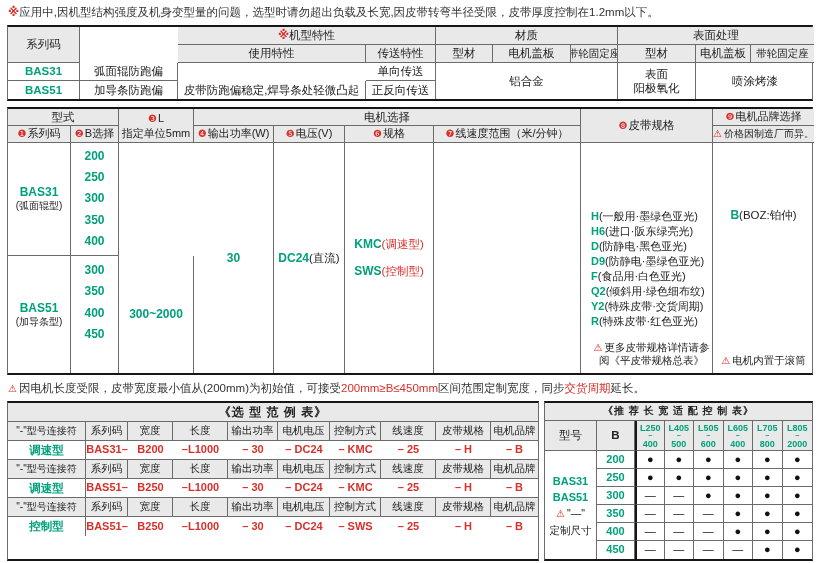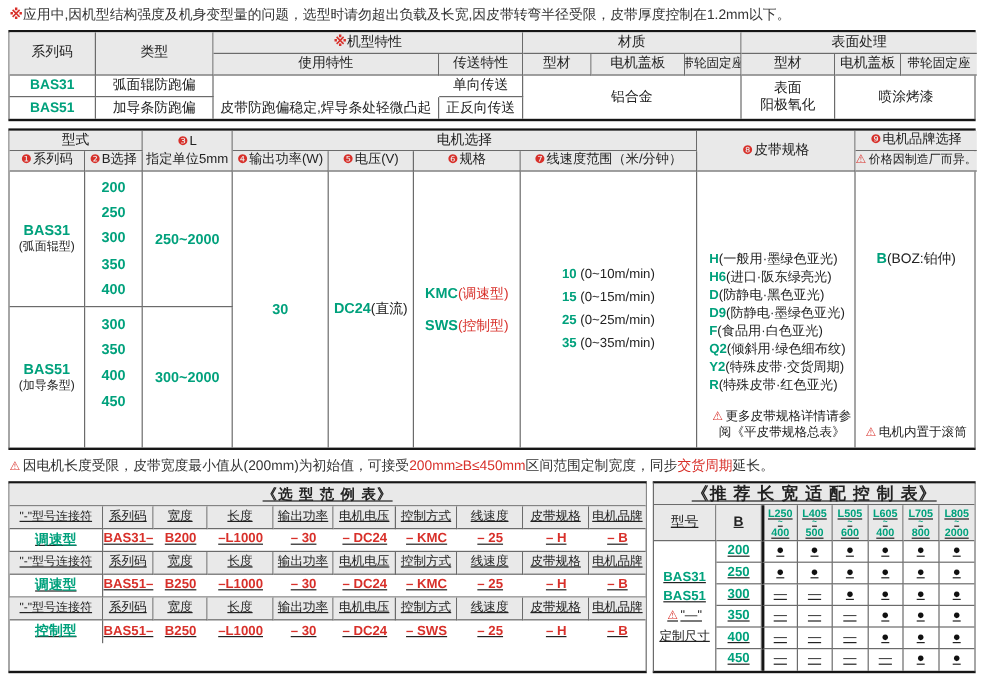--- a/index.html
+++ b/index.html
@@ -44,23 +44,20 @@
 <div class="page">
 
   <div class="note">
     <span class="rd">※</span><span>应用中,因机型结构强度及机身变型量的问题，选型时请勿超出负载及长宽,因皮带转弯半径受限，皮带厚度控制在1.2mm以下。</span>
   </div>
 
   <div class="g" style="grid-template-columns:72px 98px 188px 70px 57px 78px 47px 78px 55px 63px;grid-template-rows:18px 18px 18px 18px;">
     <div class="c hd" style="grid-area:1/1/3/2">
         <span class="ln">系列码</span>
       </div>
-    <div class="c hd" style="grid-area:1/2/3/3">
-        <span class="ln">类型</span>
-      </div>
     <div class="c hd" style="grid-area:1/3/2/5">
         <span class="ln"><span class="rd">※</span><span>机型特性</span></span>
       </div>
     <div class="c hd" style="grid-area:1/5/2/8">
         <span class="ln">材质</span>
       </div>
     <div class="c hd" style="grid-area:2/3/3/4">
         <span class="ln">使用特性</span>
       </div>
     <div class="c hd nr" style="grid-area:1/8/2/11">
@@ -164,23 +161,20 @@
       <span class="ln gr" style="font-size:12px;">BAS31</span>
       <span class="ln tiny">(弧面辊型)</span>
     </div>
     <div class="c blist" style="grid-area:3/2/4/3">
       <span class="gr">200</span>
       <span class="gr">250</span>
       <span class="gr">300</span>
       <span class="gr">350</span>
       <span class="gr">400</span>
     </div>
-    <div class="c" style="grid-area:3/3/4/4">
-        <span class="ln gr" style="font-size:12px;">250~2000</span>
-      </div>
     <div class="c nb" style="grid-area:4/1/5/2;line-height:14px;">
       <span class="ln gr" style="font-size:12px;">BAS51</span>
       <span class="ln tiny">(加导条型)</span>
     </div>
     <div class="c blist nb" style="grid-area:4/2/5/3;padding-bottom:24px;">
       <span class="gr">300</span>
       <span class="gr">350</span>
       <span class="gr">400</span>
       <span class="gr">450</span>
     </div>
@@ -192,26 +186,20 @@
         <span class="ln gr" style="font-size:12px;">30</span>
       </div>
     <div class="c nb" style="grid-area:3/5/5/6">
         <span class="ln"><span class="gr" style="font-size:12px;">DC24</span><span>(直流)</span></span>
       </div>
     <div class="c nb" style="grid-area:3/6/5/7;gap:12px;">
       <span class="ln"><span class="gr" style="font-size:12px;">KMC</span><span class="rd" style="font-weight:normal;">(调速型)</span></span>
       <span class="ln"><span class="gr" style="font-size:12px;">SWS</span><span class="rd" style="font-weight:normal;">(控制型)</span></span>
     </div>
     <div class="c nb" style="grid-area:3/7/5/8">
-      <div class="vmid" style="text-align:left;">
-        <span class="ln speedline"><span class="gr">10</span> <span>(0~10m/min)</span></span>
-        <span class="ln speedline"><span class="gr">15</span> <span>(0~15m/min)</span></span>
-        <span class="ln speedline"><span class="gr">25</span> <span>(0~25m/min)</span></span>
-        <span class="ln speedline"><span class="gr">35</span> <span>(0~35m/min)</span></span>
-      </div>
     </div>
     <div class="c nb leftcell" style="grid-area:3/8/5/9">
       <div style="margin-top:auto;">
         <span class="ln beltline"><span class="gr">H</span><span>(一般用·墨绿色亚光)</span></span>
         <span class="ln beltline"><span class="gr">H6</span><span>(进口·阪东绿亮光)</span></span>
         <span class="ln beltline"><span class="gr">D</span><span>(防静电·黑色亚光)</span></span>
         <span class="ln beltline"><span class="gr">D9</span><span>(防静电·墨绿色亚光)</span></span>
         <span class="ln beltline"><span class="gr">F</span><span>(食品用·白色亚光)</span></span>
         <span class="ln beltline"><span class="gr">Q2</span><span>(倾斜用·绿色细布纹)</span></span>
         <span class="ln beltline"><span class="gr">Y2</span><span>(特殊皮带·交货周期)</span></span>
@@ -227,21 +215,21 @@
       <div class="vnote">
         <span class="ln"><span class="wi">⚠</span><span>电机内置于滚筒</span></span>
       </div>
     </div>
   </div>
 
   <div class="note" style="margin:6px 0 5px 1px;">
     <span class="wi">⚠</span><span>因电机长度受限，皮带宽度最小值从(200mm)为初始值，可接受</span><span class="rd" style="font-weight:normal;">200mm≥B≤450mm</span><span>区间范围定制宽度，同步</span><span class="rd" style="font-weight:normal;">交货周期</span><span>延长。</span>
   </div>
 
-  <div style="display:flex;gap:5px;text-decoration:underline;">
+  <div style="display:flex;gap:5px;">
 
     <div class="g" style="grid-template-columns:78px 42px 45px 55px 50px 52px 51px 55px 55px 47px;grid-template-rows:repeat(7,19px);">
       <div class="c hd nr title-cell" style="grid-area:1/1/2/11">
           <span class="ln">《选 型 范 例 表》</span>
         </div>
 
       <div class="c hd exh" style="grid-area:2/1/3/2;font-size:10px;">
           <span class="ln">"-"型号连接符</span>
         </div>
       <div class="c hd exh" style="grid-area:2/2/3/3">
@@ -374,21 +362,21 @@
           <span class="rd" style="width:50px">– 30</span>
           <span class="rd" style="width:52px">– DC24</span>
           <span class="rd" style="width:51px">– SWS</span>
           <span class="rd" style="width:55px">– 25</span>
           <span class="rd" style="width:55px">– H</span>
           <span class="rd" style="width:47px">– B</span>
       </div>
     </div>
 
     <div class="g" style="grid-template-columns:52px 38px repeat(6,29.5px);grid-template-rows:18px 30px repeat(6,18px);">
-      <div class="c hd nr title-cell" style="grid-area:1/1/2/9;font-size:14px;">
+      <div class="c hd nr title-cell" style="grid-area:1/1/2/9;font-size:10px;">
           <span class="ln">《推 荐 长 宽 适 配 控 制 表》</span>
         </div>
 
       <div class="c hd" style="grid-area:2/1/3/2">
           <span class="ln">型号</span>
         </div>
       <div class="c hd" style="grid-area:2/2/3/3;font-weight:bold;">
           <span class="ln">B</span>
         </div>
       <div class="c hd lhead tl" style="grid-area:2/3/3/4">

